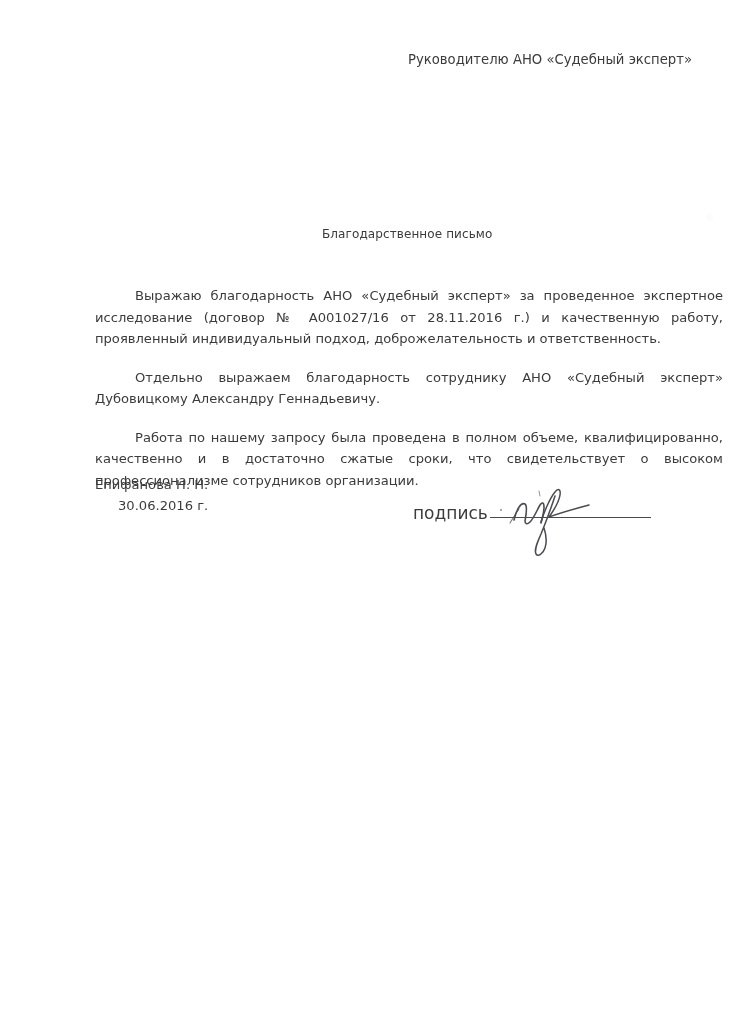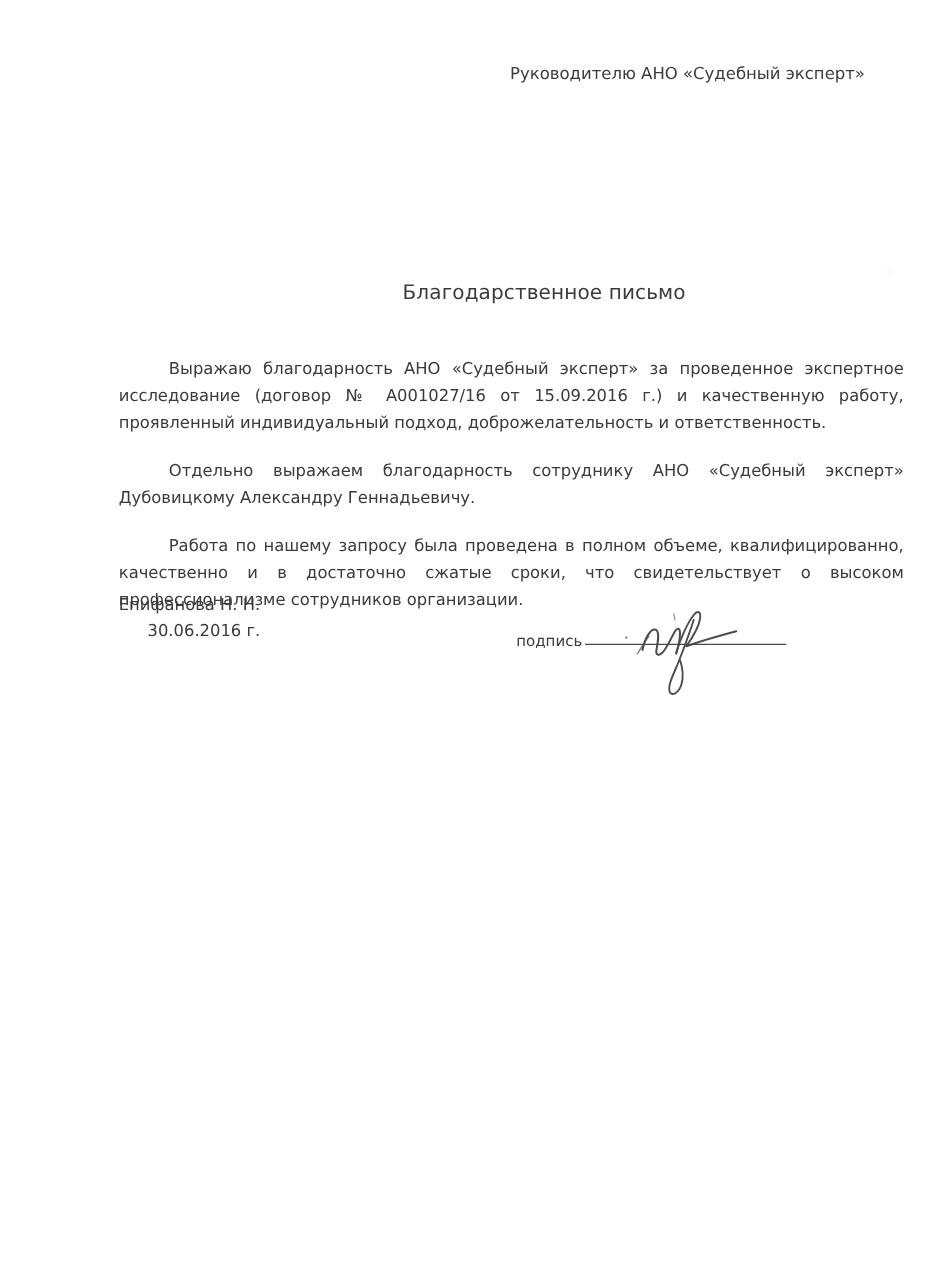--- a/index.html
+++ b/index.html
@@ -33,21 +33,21 @@
     line-height: 27px;
     color: #3b3b3b;
     white-space: nowrap;
   }
 
   
   .doc-title {
     position: absolute;
     left: 322px;
     top: 225px;
-    font-size: 16px;
+    font-size: 12px;
     line-height: 18px;
     color: #3b3b3b;
     letter-spacing: 0.1px;
   }
 
   
   .body-text {
     position: absolute;
     left: 95px;
     top: 285px;
@@ -81,21 +81,21 @@
   }
 
   .sign-right {
     position: absolute;
     left: 413px;
     top: 503px;
     display: flex;
     align-items: baseline;
   }
   .sign-label {
-    font-size: 12px;
+    font-size: 17px;
     line-height: 21px;
     color: #3b3b3b;
     white-space: nowrap;
   }
   .sign-rule {
     display: inline-block;
     width: 161px;
     height: 0;
     border-bottom: 1.1px solid #4a4a4a;
     margin-left: 2px;
@@ -152,21 +152,21 @@
 
   <div class="addressee">
     <div class="addressee-line">Руководителю АНО «Судебный эксперт»</div>
   </div>
 
   <div class="scan-speck"></div>
 
   <div class="doc-title">Благодарственное письмо</div>
 
   <div class="body-text">
-    <p class="para">Выражаю благодарность АНО «Судебный эксперт» за проведенное экспертное исследование (договор № А001027/16 от 15.09.2016 г.) и качественную работу, проявленный индивидуальный подход, доброжелательность и ответственность.</p>
+    <p class="para">Выражаю благодарность АНО «Судебный эксперт» за проведенное экспертное исследование (договор № А001027/16 от 28.11.2016 г.) и качественную работу, проявленный индивидуальный подход, доброжелательность и ответственность.</p>
     <p class="para">Отдельно выражаем благодарность сотруднику АНО «Судебный эксперт» Дубовицкому Александру Геннадьевичу.</p>
     <p class="para">Работа по нашему запросу была проведена в полном объеме, квалифицированно, качественно и в достаточно сжатые сроки, что свидетельствует о высоком профессионализме сотрудников организации.</p>
   </div>
 
   <div class="sign-left">
     <div class="sign-left-line">Епифанова Н. Н.</div>
     <div class="sign-left-line">30.06.2016 г.</div>
   </div>
 
   <div class="sign-right">

